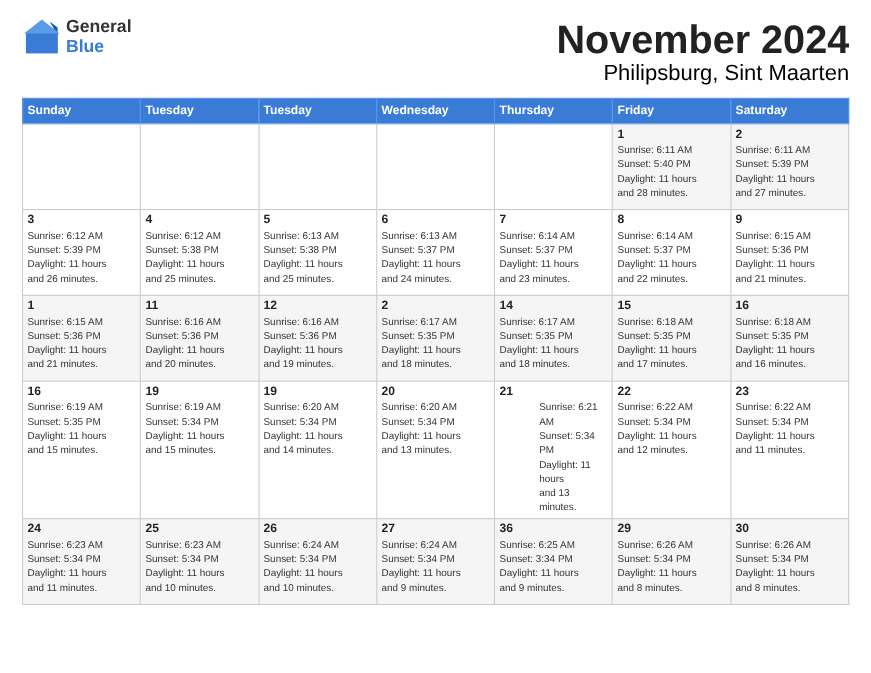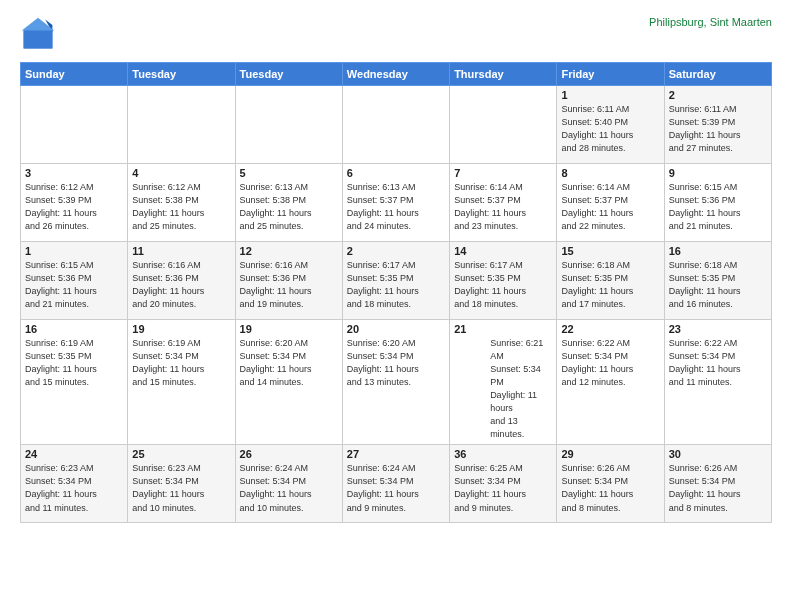--- a/index.html
+++ b/index.html
@@ -47,22 +47,22 @@
     .title-block {
       text-align: right;
     }
     .month-title {
       font-size: 36px;
       font-weight: bold;
       color: #222;
       line-height: 1.1;
     }
     .subtitle {
-      font-size: 11px;
-      color: #15803d;
+      font-size: 20px;
+      color: #000000;
     }
     .calendar {
       width: 100%;
       border-collapse: collapse;
       font-size: 9.5px;
     }
     .calendar thead th {
       background: #3a7bd5;
       color: #fff;
       padding: 5px 4px;
@@ -105,22 +105,27 @@
 
 <div class="page">
   <div class="header">
     <div class="logo">
       <svg class="logo-icon" viewBox="0 0 40 40">
         <polygon points="20,4 36,16 36,36 4,36 4,16" fill="#3a7bd5"></polygon>
         <polygon points="28,4 36,10 36,18" fill="#1a5bb5"></polygon>
         <rect x="4" y="16" width="32" height="20" fill="#3a7bd5"></rect>
         <polygon points="20,2 38,16 2,16" fill="#5a9be5"></polygon>
       </svg>
+      <div class="logo-text">
+        <span class="logo-general">General</span>
+        <span class="logo-blue">Blue</span>
+      </div>
     </div>
     <div class="title-block">
+      <div class="month-title">November 2024</div>
       <div class="subtitle">Philipsburg, Sint Maarten</div>
     </div>
   </div>
 
   <table class="calendar">
     <thead>
       <tr>
       <th>Sunday</th>
           <th>Tuesday</th>
           <th>Tuesday</th>

